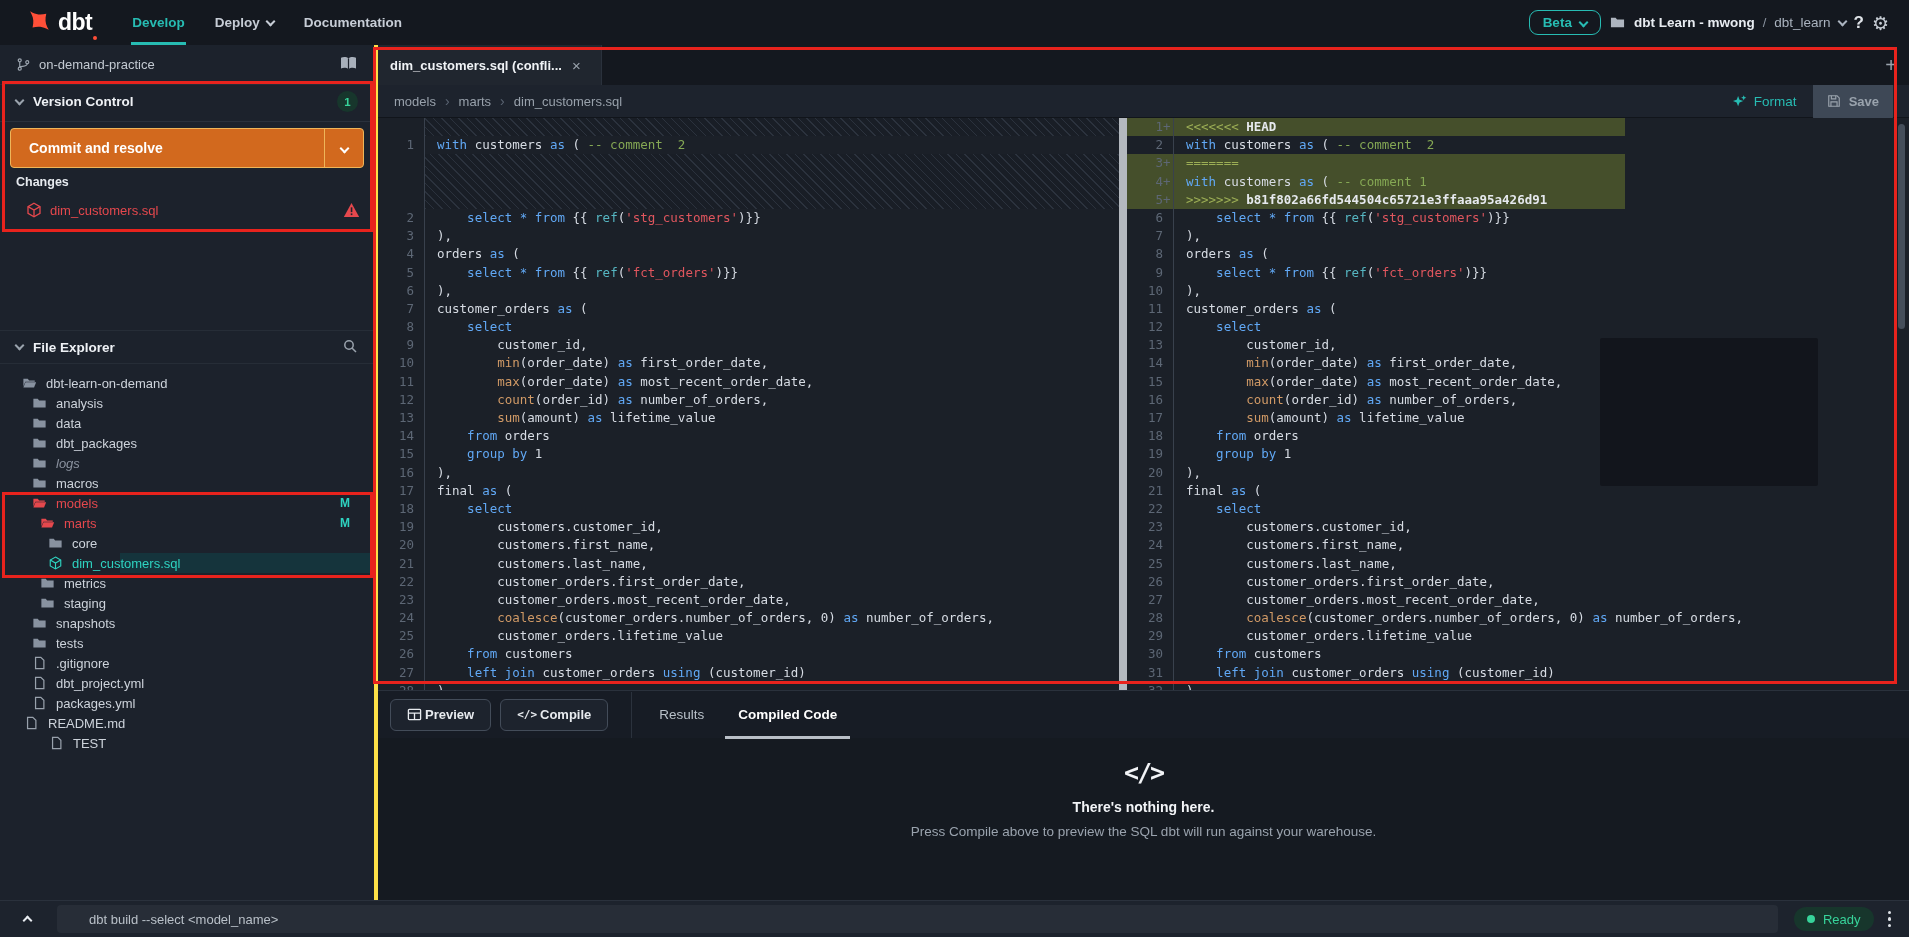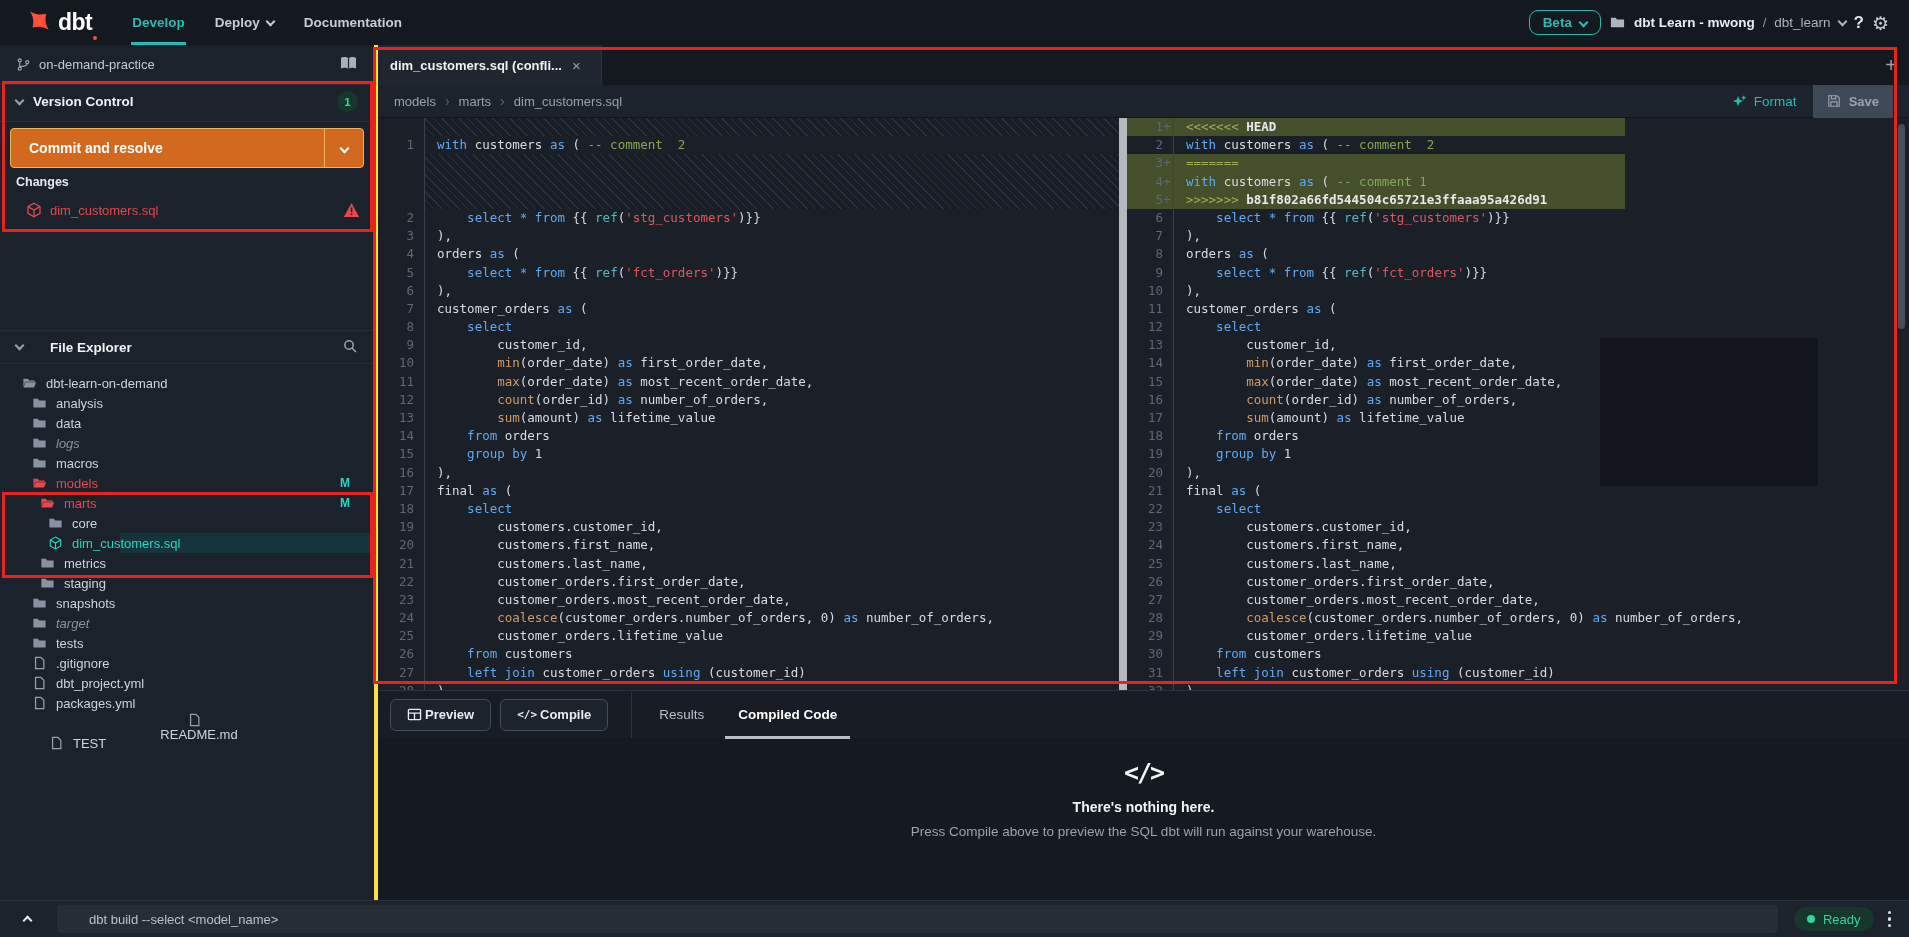--- a/index.html
+++ b/index.html
@@ -40,21 +40,21 @@
   .commit-btn { position:absolute; left:10px; right:10px; top:83px; height:40px; background:#d2691e; border:1px solid #eeb559; border-radius:4px; display:flex; align-items:stretch; cursor:pointer; overflow:hidden; }
   .commit-btn .cb-main { flex:1; display:flex; align-items:center; padding-left:18px; color:#fff; font-weight:bold; font-size:14px; }
   .commit-btn .cb-sep { width:1px; background:#eeb559; }
   .commit-btn .cb-drop { width:38px; display:flex; align-items:center; justify-content:center; color:#fff; }
   .changes-label { position:absolute; left:16px; top:130px; color:#e6eaef; font-weight:bold; font-size:12.5px; }
   .changed-row { position:absolute; left:0; top:152px; width:100%; height:26px; display:flex; align-items:center; padding:0 14px 0 26px; cursor:pointer; }
   .changed-row .lbl { margin-left:8px; color:#e5484d; font-size:13px; }
   .changed-row .warn { margin-left:auto; width:17px; height:16px; }
 
   .fe-header { position:absolute; left:0; top:285px; width:100%; height:34px; display:flex; align-items:center; padding:0 16px; border-top:1px solid #262d37; border-bottom:1px solid #262d37; }
-  .fe-header .ttl { margin-left:27px; color:#eef1f5; font-weight:bold; font-size:13.5px; }
+  .fe-header .ttl { margin-left:10px; color:#eef1f5; font-weight:bold; font-size:13.5px; }
   .fe-header .search { margin-left:auto; cursor:pointer; }
   .tree { position:absolute; left:0; top:328px; width:100%; }
   .tree-row { position:relative; height:20px; display:flex; align-items:center; cursor:pointer; color:#cdd3db; font-size:13px; }
   .tree-row .svgi { width:15px; height:14px; margin-right:9px; flex:0 0 auto; }
   .tree-row .svgi path { fill:#8892a0; }
   .tree-row.modified { color:#e5484d; }
   .tree-row.modified .svgi path { fill:#e5484d; }
   .tree-row.italic { font-style:italic; color:#8b93a0; }
   .tree-row .svgi.file path { fill:none; stroke:#98a1ac; }
   .tree-row .svgi.cube path { fill:none; stroke:#2ed3c1; }
@@ -237,20 +237,26 @@
           <path d="M1 3.2h5l1.6 1.8H15v8H1z"></path>
         </svg>
         <span>analysis</span>
       </div>
       <div class="tree-row" style="padding-left: 32px;">
         <svg class="svgi" viewBox="0 0 16 16">
           <path d="M1 3.2h5l1.6 1.8H15v8H1z"></path>
         </svg>
         <span>data</span>
       </div>
+      <div class="tree-row" style="padding-left: 32px;">
+        <svg class="svgi" viewBox="0 0 16 16">
+          <path d="M1 3.2h5l1.6 1.8H15v8H1z"></path>
+        </svg>
+        <span>dbt_packages</span>
+      </div>
       <div class="tree-row italic" style="padding-left: 32px;">
         <svg class="svgi" viewBox="0 0 16 16">
           <path d="M1 3.2h5l1.6 1.8H15v8H1z"></path>
         </svg>
         <span>logs</span>
       </div>
       <div class="tree-row" style="padding-left: 32px;">
         <svg class="svgi" viewBox="0 0 16 16">
           <path d="M1 3.2h5l1.6 1.8H15v8H1z"></path>
         </svg>
@@ -296,26 +302,20 @@
           <path d="M1 3.2h5l1.6 1.8H15v8H1z"></path>
         </svg>
         <span>staging</span>
       </div>
       <div class="tree-row" style="padding-left: 32px;">
         <svg class="svgi" viewBox="0 0 16 16">
           <path d="M1 3.2h5l1.6 1.8H15v8H1z"></path>
         </svg>
         <span>snapshots</span>
       </div>
-      <div class="tree-row italic" style="padding-left: 32px;">
-        <svg class="svgi" viewBox="0 0 16 16">
-          <path d="M1 3.2h5l1.6 1.8H15v8H1z"></path>
-        </svg>
-        <span>target</span>
-      </div>
       <div class="tree-row" style="padding-left: 32px;">
         <svg class="svgi" viewBox="0 0 16 16">
           <path d="M1 3.2h5l1.6 1.8H15v8H1z"></path>
         </svg>
         <span>tests</span>
       </div>
       <div class="tree-row" style="padding-left: 32px;">
         <svg class="svgi file" viewBox="0 0 16 16">
           <path d="M3.5 1.5h6L13 5v9.5H3.5z" stroke-width="1.4"></path>
         </svg>
@@ -326,21 +326,21 @@
           <path d="M3.5 1.5h6L13 5v9.5H3.5z" stroke-width="1.4"></path>
         </svg>
         <span>dbt_project.yml</span>
       </div>
       <div class="tree-row" style="padding-left: 32px;">
         <svg class="svgi file" viewBox="0 0 16 16">
           <path d="M3.5 1.5h6L13 5v9.5H3.5z" stroke-width="1.4"></path>
         </svg>
         <span>packages.yml</span>
       </div>
-      <div class="tree-row" style="padding-left: 24px; flex-direction: column;">
+      <div class="tree-row" style="padding-left: 24px;">
         <svg class="svgi file" viewBox="0 0 16 16">
           <path d="M3.5 1.5h6L13 5v9.5H3.5z" stroke-width="1.4"></path>
         </svg>
         <span>README.md</span>
       </div>
       <div class="tree-row" style="padding-left: 49px;">
         <svg class="svgi file" viewBox="0 0 16 16">
           <path d="M3.5 1.5h6L13 5v9.5H3.5z" stroke-width="1.4"></path>
         </svg>
         <span>TEST</span>

